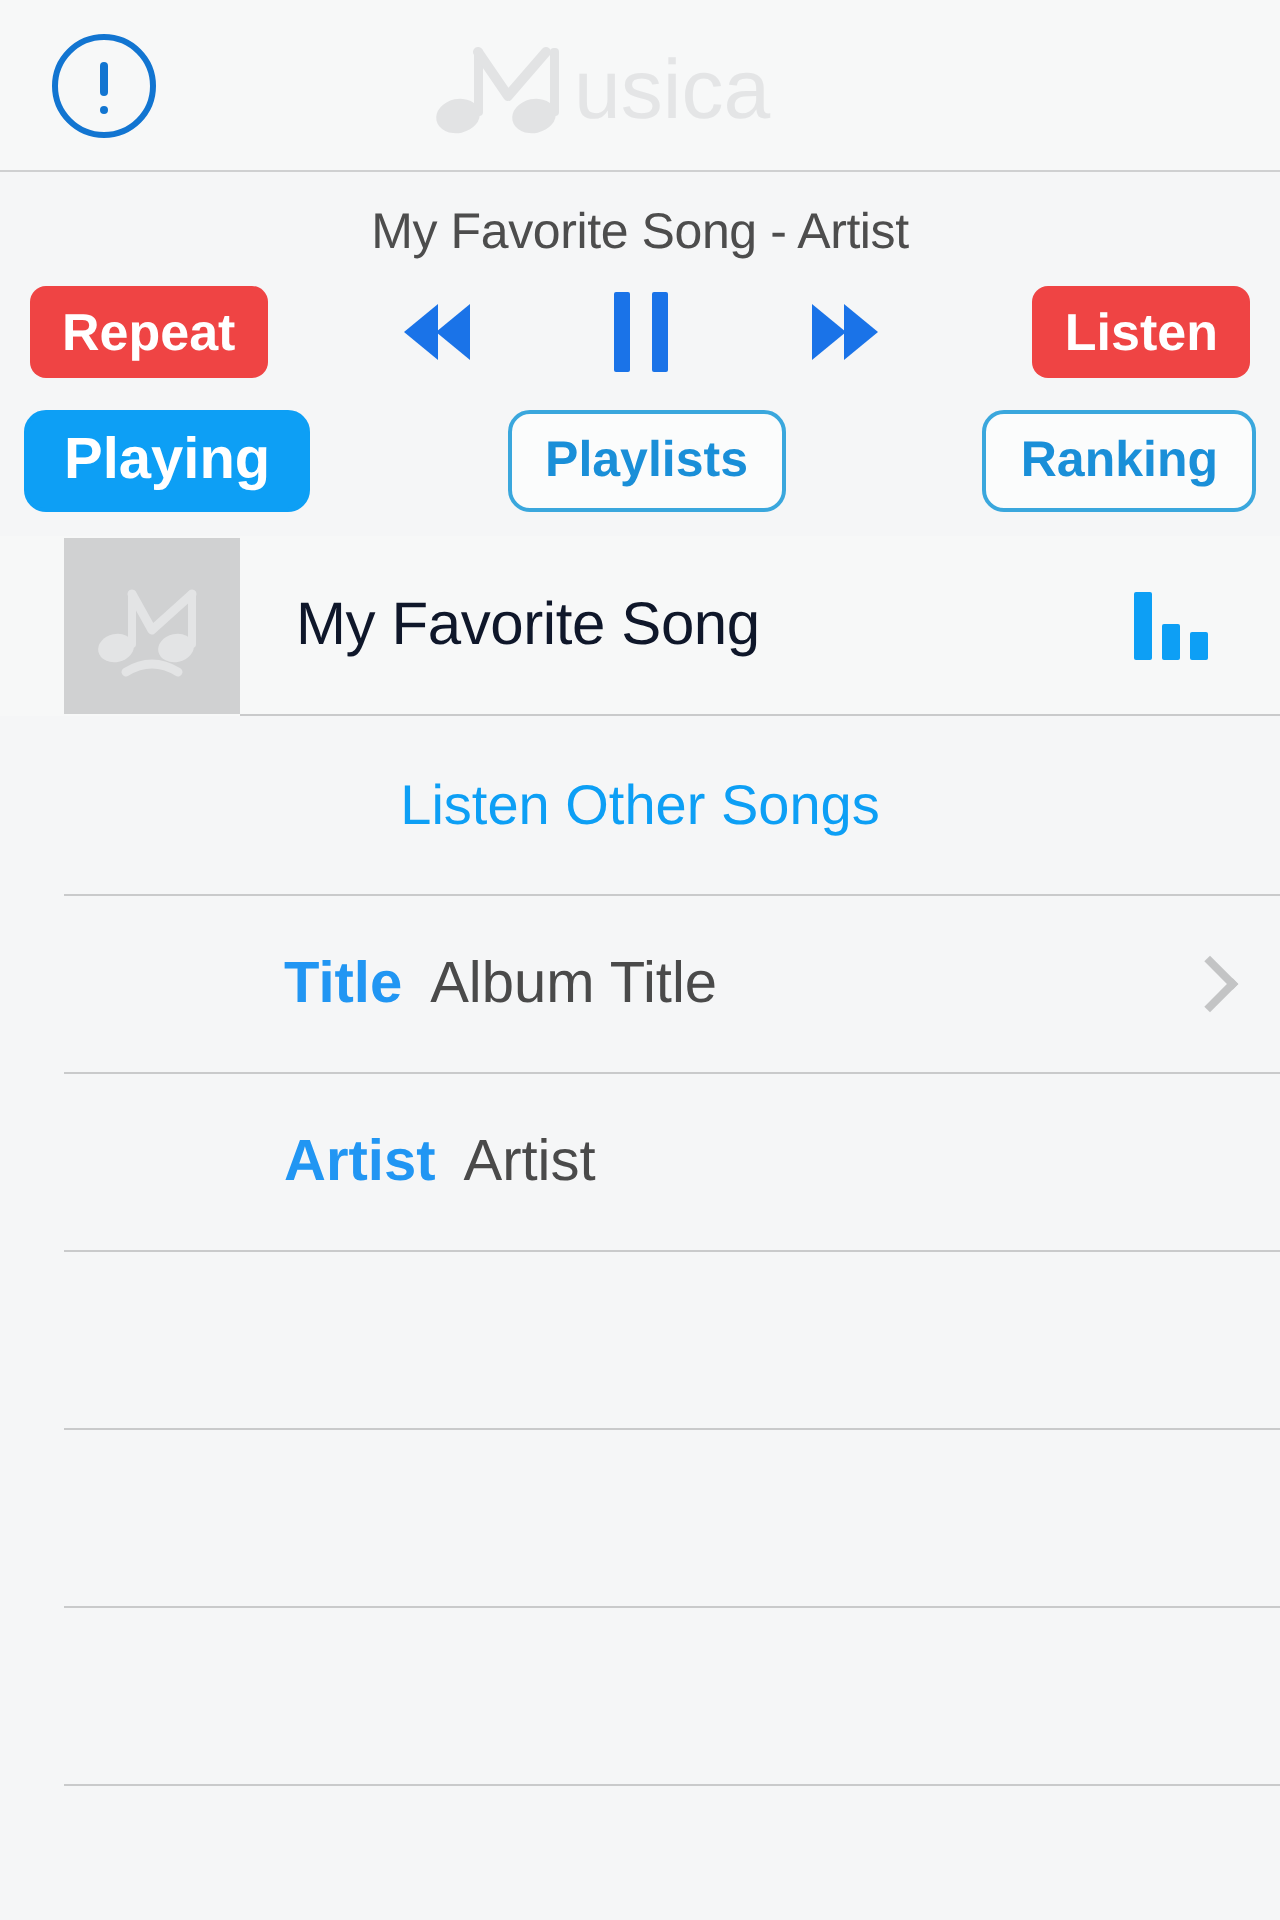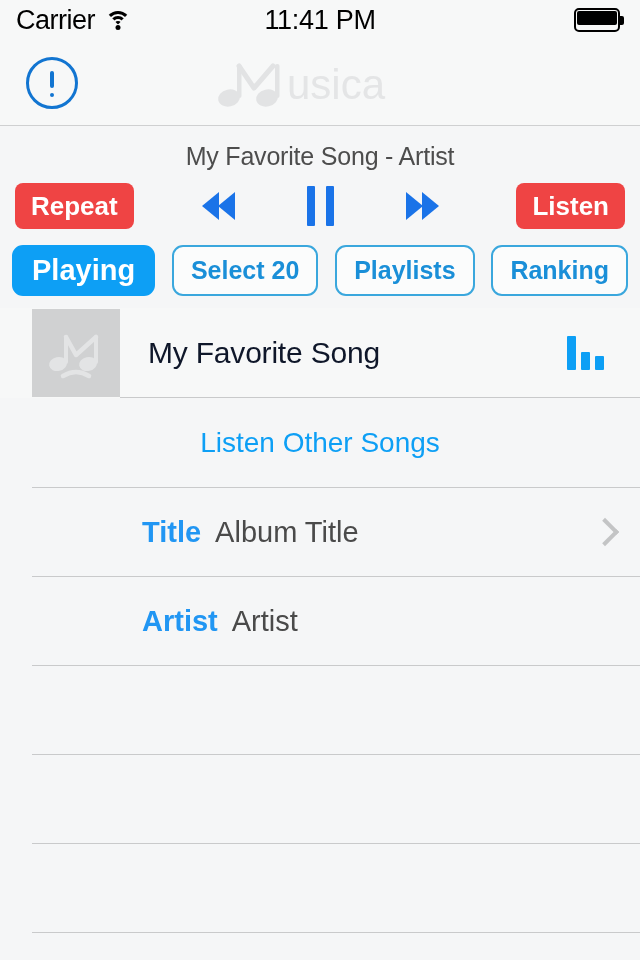--- a/index.html
+++ b/index.html
@@ -197,39 +197,20 @@
   .empty-row:after {
     content: ""; position: absolute; left: 32px; right: 0; bottom: 0;
     height: 1px; background: #c9cacb;
   }
 </style>
 </head>
 <body>
 
 <div class="phone">
 
-  <div class="statusbar">
-    <div class="sb-left">
-      <span class="sb-carrier">Carrier</span>
-      <span class="wifi">
-        <i class="a"></i>
-          <i class="b"></i>
-          <i class="c"></i>
-          <span class="dot"></span>
-      </span>
-    </div>
-    <div class="sb-time">11:41 PM</div>
-    <div class="sb-right">
-      <span class="battery">
-        <span class="shell"></span>
-          <span class="fill"></span>
-          <span class="cap"></span>
-      </span>
-    </div>
-  </div>
 
   <div class="navbar">
     <div class="info-btn">
       <span class="bang"></span>
     </div>
     <div class="brand">
       <svg width="230" height="54" viewBox="0 0 230 54" aria-hidden="true">
         <g fill="#e2e3e4">
           <ellipse cx="24" cy="42" rx="11" ry="8.5" transform="rotate(-12 24 42)"></ellipse>
           <rect x="32" y="8" width="4.5" height="34" rx="2"></rect>
@@ -264,21 +245,20 @@
             <span class="tri-r"></span>
               <span class="tri-r" style="margin-left:-1px"></span>
           </span>
         </button>
       </div>
       <button class="pill-solid btn-shuffle">Listen</button>
     </div>
 
     <div class="tabs">
       <button class="tab active">Playing</button>
-      <button class="tab idle">Select 20</button>
       <button class="tab idle">Playlists</button>
       <button class="tab idle">Ranking</button>
     </div>
   </div>
 
   <div class="list">
 
     <div class="song-row">
       <div class="art">
         <svg width="62" height="62" viewBox="0 0 62 62" aria-hidden="true">

